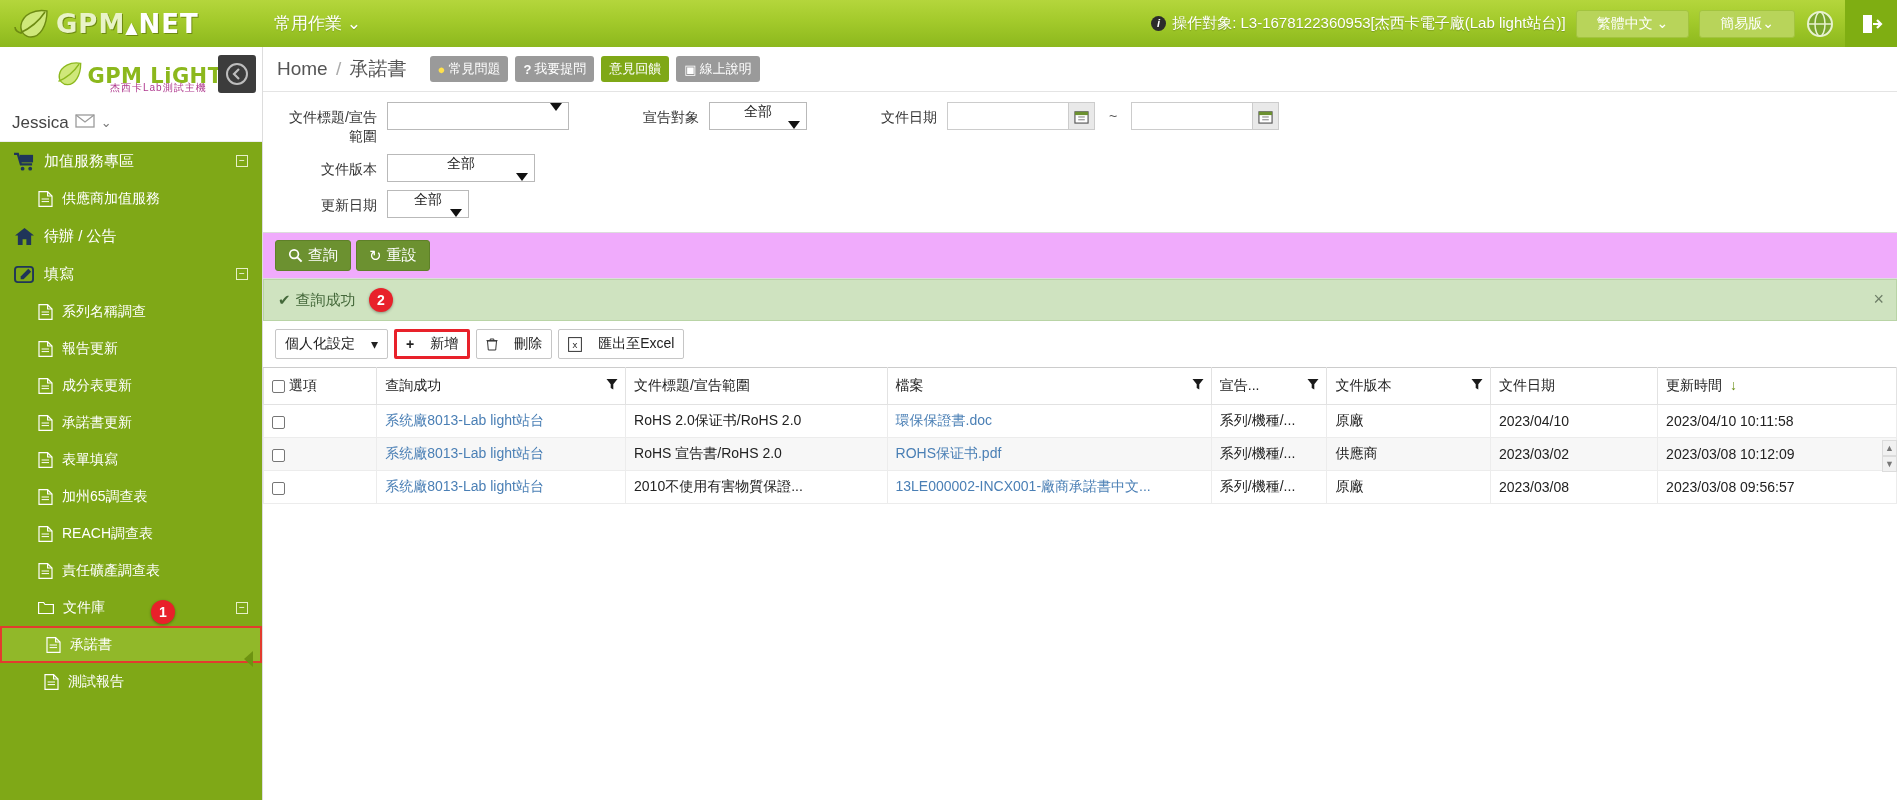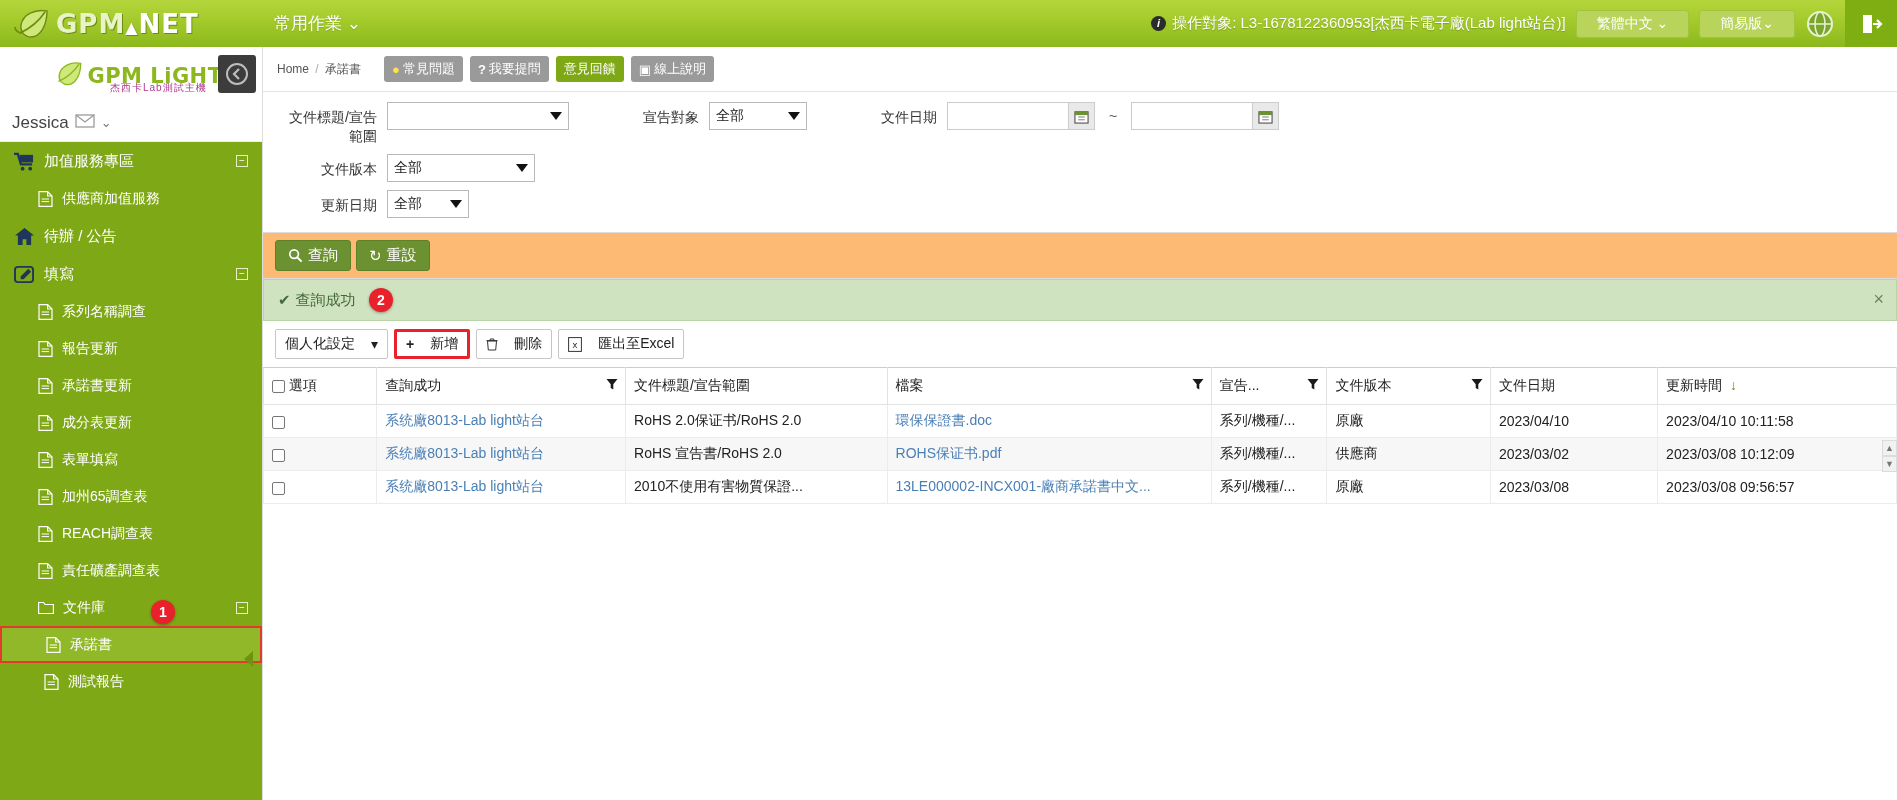--- a/index.html
+++ b/index.html
@@ -113,53 +113,53 @@
   }
   
   .main {
     position: absolute; top: 47px; left: 262px; width: 1635px; height: 753px;
     background: #fff; border-left: 1px solid #ddd;
   }
   .crumbbar {
     height: 45px; display: flex; align-items: center; padding-left: 14px;
     gap: 9px; border-bottom: 1px solid #e4e4e4;
   }
-  .crumb { font-size: 12px; color: #555; cursor: pointer; }
+  .crumb { font-size: 19px; color: #555; cursor: pointer; }
   .crumb .sep { color: #aaa; margin: 0 3px; }
   .tagbtn {
     background: #9a9a9a; color: #fff; font-size: 13px; border-radius: 3px;
     padding: 4px 8px; cursor: pointer; display: flex; align-items: center; gap: 3px;
   }
   .tagbtn.green { background: #7fa817; }
   
   .filters { padding: 10px 14px 6px 14px; }
   .frow { display: flex; align-items: flex-start; margin-bottom: 8px; }
   .flabel {
     font-size: 14px; color: #333; text-align: right; padding-top: 6px;
     padding-right: 10px; line-height: 19px;
   }
   .fselect {
     border: 1px solid #b9b9b9; background: #fff; height: 28px;
     display: flex; align-items: center; padding: 0 6px; font-size: 14px;
-    color: #222; cursor: pointer; position: relative;
+    color: #222; cursor: pointer; position: relative; flex-direction: column;
   }
   .fselect .caret {
     margin-left: auto; width: 0; height: 0; border-left: 6px solid transparent;
     border-right: 6px solid transparent; border-top: 8px solid #111;
   }
   .ftext {
     border: 1px solid #ccc; background: #fff; height: 28px; width: 122px;
   }
   .calbtn {
     width: 26px; height: 28px; border: 1px solid #ccc; border-left: none;
     background: #e9e9e9; display: flex; align-items: center; justify-content: center;
     cursor: pointer;
   }
   .actionbar {
-    background: #fdba74; border-top: 1px solid #ddd; border-bottom: 1px solid #ddd;
+    background: #f0abfc; border-top: 1px solid #ddd; border-bottom: 1px solid #ddd;
     padding: 7px 12px; display: flex; gap: 5px; align-items: center;
   }
   .gbtn {
     background: #6c9130; color: #fff; font-size: 15px; border-radius: 3px;
     padding: 5px 12px; cursor: pointer; display: flex; align-items: center; gap: 5px;
     border: 1px solid #5e8029;
   }
   .alert {
     background: #cfe3c0; border: 1px solid #b9d4a6; color: #44683a;
     padding: 10px 14px; display: flex; align-items: center; font-size: 15px;
@@ -345,32 +345,32 @@
       </div>
       <div class="nav-item sub">
         <span class="ico">
           <svg width="15" height="16" viewBox="0 0 15 16">
             <path d="M1 0.7h8.6L14 5v10.3H1z" fill="none" stroke="#fff" stroke-width="1.2"></path>
             <path d="M9.6 0.7V5H14" fill="none" stroke="#fff" stroke-width="1.2"></path>
             <line x1="3.6" y1="8" x2="11" y2="8" stroke="#fff" stroke-width="1"></line>
             <line x1="3.6" y1="10.6" x2="11" y2="10.6" stroke="#fff" stroke-width="1"></line>
           </svg>
         </span>
+        <span>成分表更新</span>
+      </div>
+      <div class="nav-item sub">
+        <span class="ico">
+          <svg width="15" height="16" viewBox="0 0 15 16">
+            <path d="M1 0.7h8.6L14 5v10.3H1z" fill="none" stroke="#fff" stroke-width="1.2"></path>
+            <path d="M9.6 0.7V5H14" fill="none" stroke="#fff" stroke-width="1.2"></path>
+            <line x1="3.6" y1="8" x2="11" y2="8" stroke="#fff" stroke-width="1"></line>
+            <line x1="3.6" y1="10.6" x2="11" y2="10.6" stroke="#fff" stroke-width="1"></line>
+          </svg>
+        </span>
         <span>承諾書更新</span>
-      </div>
-      <div class="nav-item sub">
-        <span class="ico">
-          <svg width="15" height="16" viewBox="0 0 15 16">
-            <path d="M1 0.7h8.6L14 5v10.3H1z" fill="none" stroke="#fff" stroke-width="1.2"></path>
-            <path d="M9.6 0.7V5H14" fill="none" stroke="#fff" stroke-width="1.2"></path>
-            <line x1="3.6" y1="8" x2="11" y2="8" stroke="#fff" stroke-width="1"></line>
-            <line x1="3.6" y1="10.6" x2="11" y2="10.6" stroke="#fff" stroke-width="1"></line>
-          </svg>
-        </span>
-        <span>成分表更新</span>
       </div>
       <div class="nav-item sub">
         <span class="ico">
           <svg width="15" height="16" viewBox="0 0 15 16">
             <path d="M1 0.7h8.6L14 5v10.3H1z" fill="none" stroke="#fff" stroke-width="1.2"></path>
             <path d="M9.6 0.7V5H14" fill="none" stroke="#fff" stroke-width="1.2"></path>
             <line x1="3.6" y1="8" x2="11" y2="8" stroke="#fff" stroke-width="1"></line>
             <line x1="3.6" y1="10.6" x2="11" y2="10.6" stroke="#fff" stroke-width="1"></line>
           </svg>
         </span>

